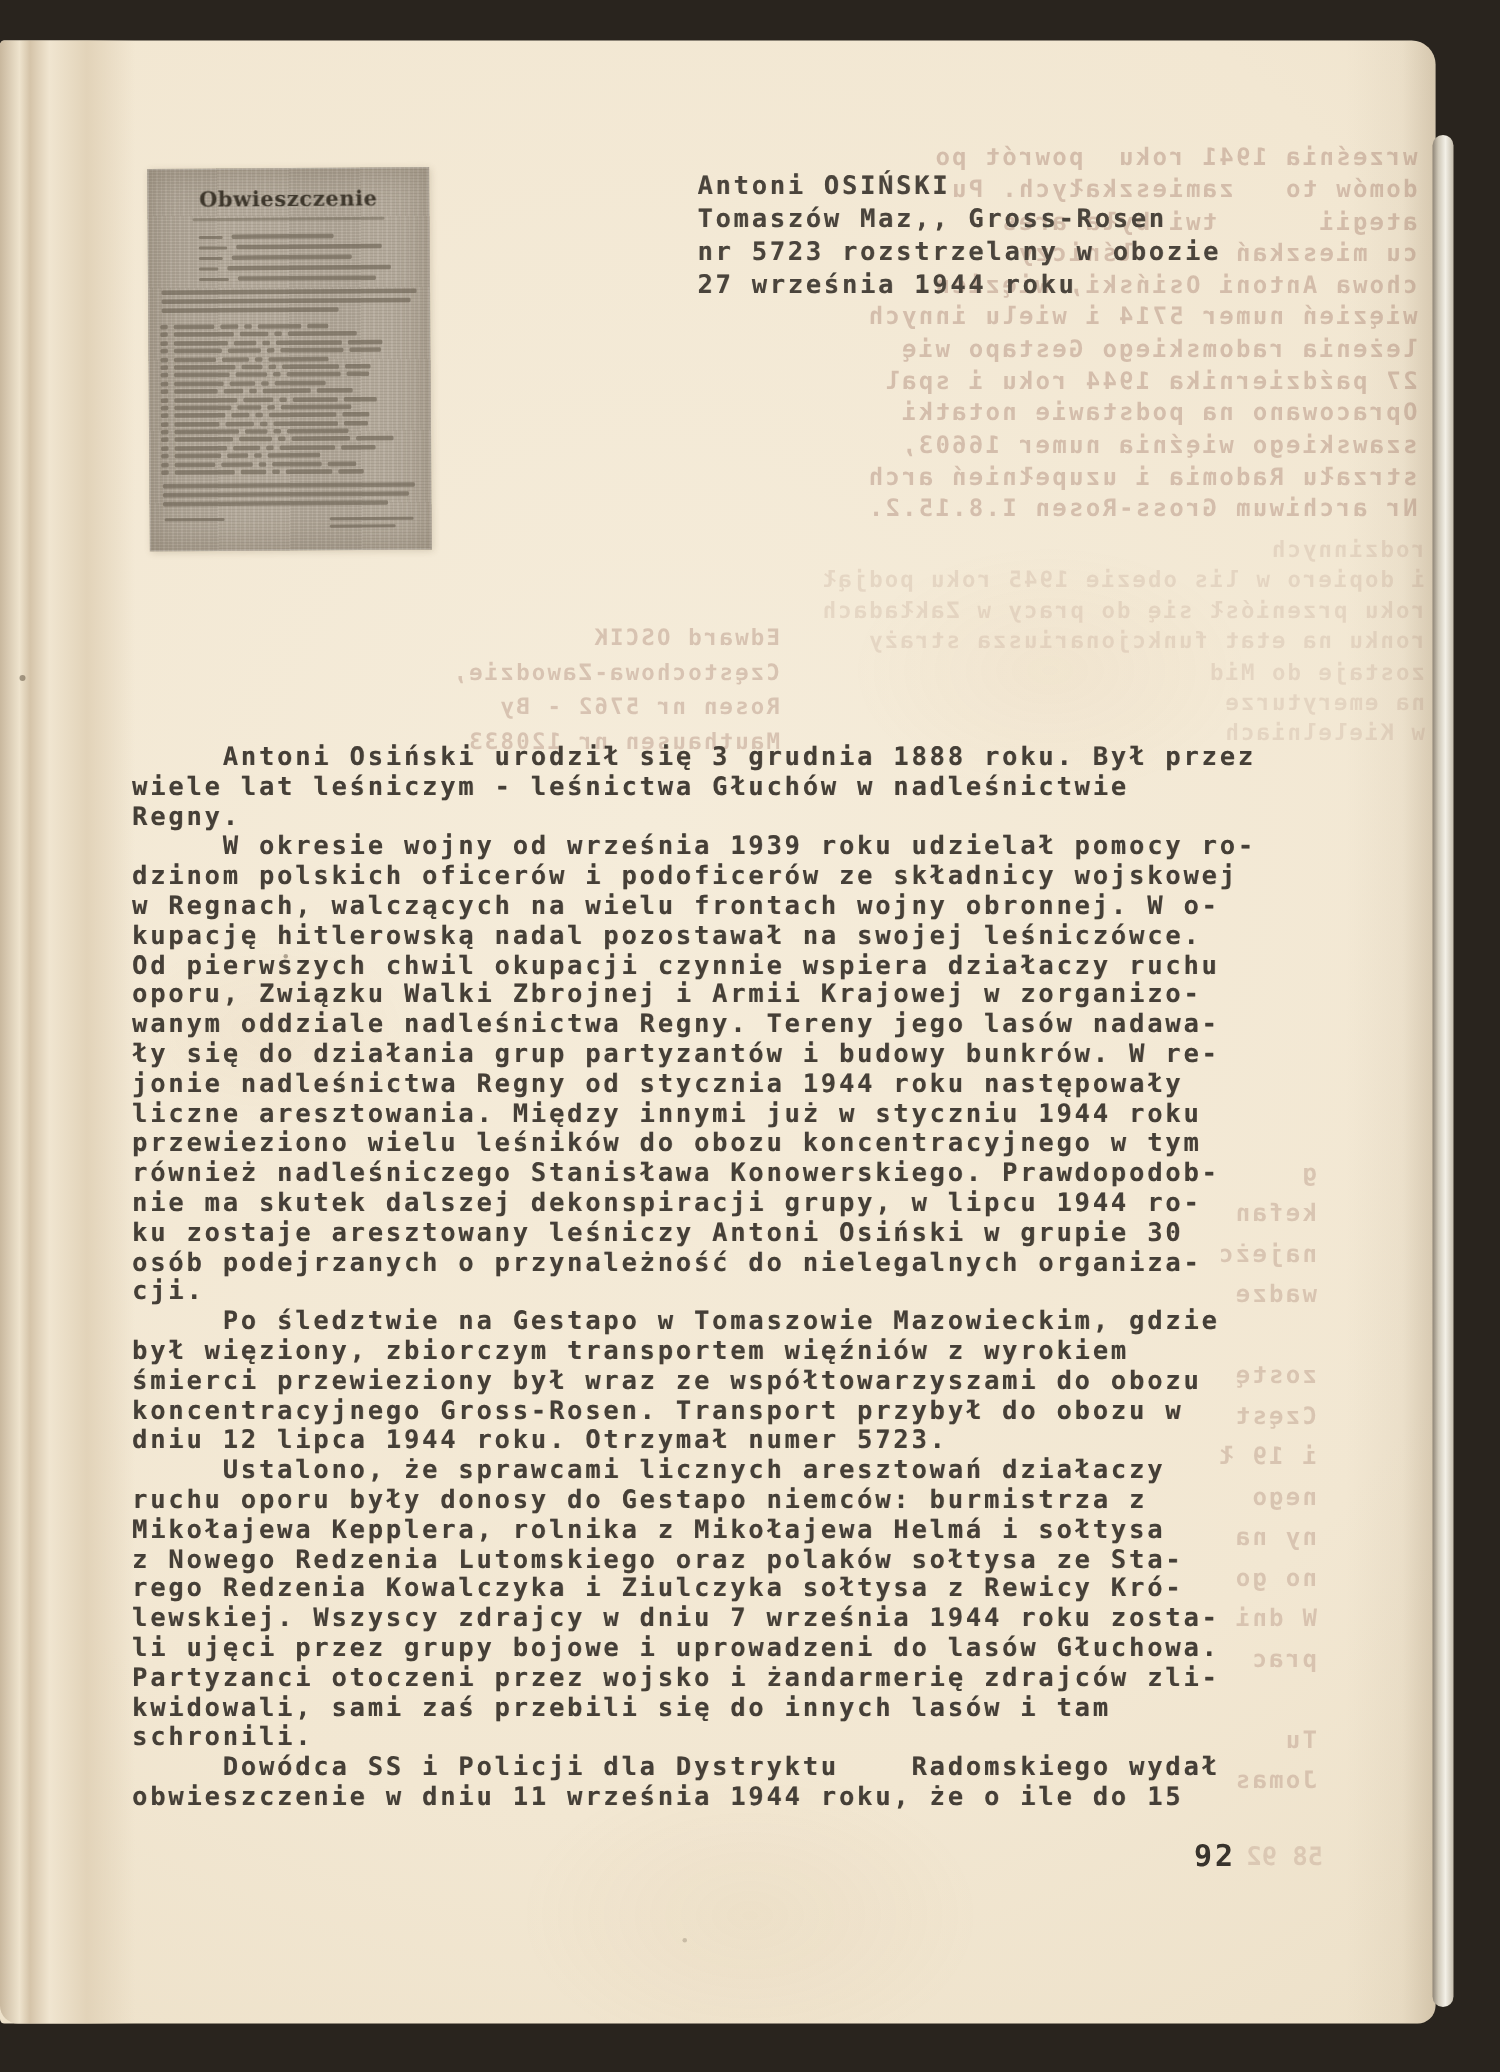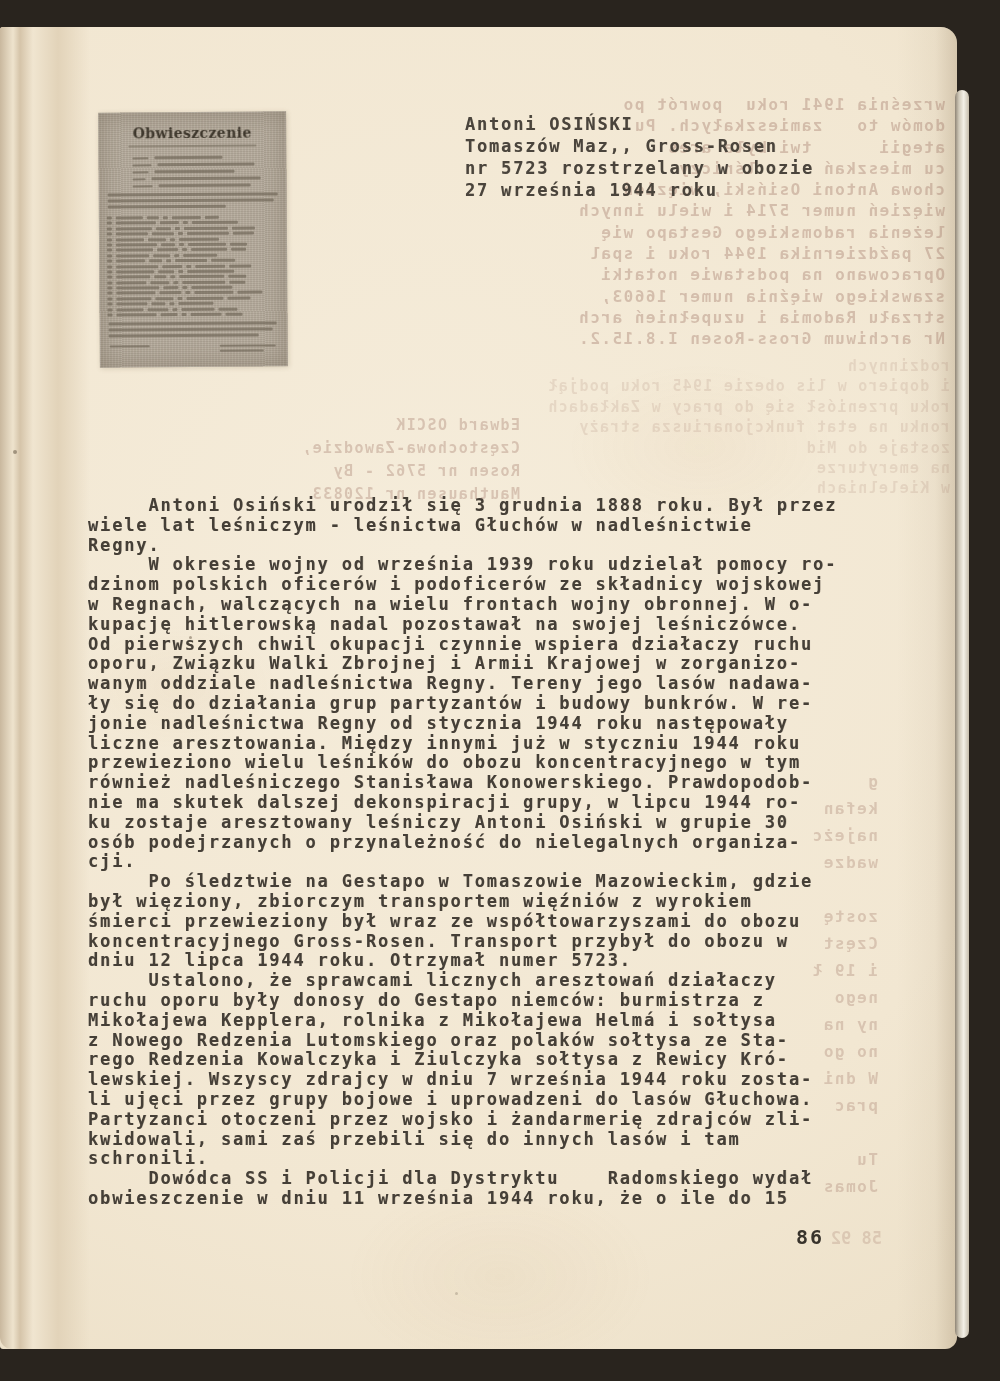--- a/index.html
+++ b/index.html
@@ -373,17 +373,17 @@
 z Nowego Redzenia Lutomskiego oraz polaków sołtysa ze Sta-
 rego Redzenia Kowalczyka i Ziulczyka sołtysa z Rewicy Kró-
 lewskiej. Wszyscy zdrajcy w dniu 7 września 1944 roku zosta-
 li ujęci przez grupy bojowe i uprowadzeni do lasów Głuchowa.
 Partyzanci otoczeni przez wojsko i żandarmerię zdrajców zli-
 kwidowali, sami zaś przebili się do innych lasów i tam
 schronili.
      Dowódca SS i Policji dla Dystryktu    Radomskiego wydał
 obwieszczenie w dniu 11 września 1944 roku, że o ile do 15</div>
 
-<div class="pageno">86</div>
+<div class="pageno">92</div>
 
 <div class="speck" style="left:13px;top:450px;width:4px;height:4px;opacity:.5;"></div>
 <div class="speck" style="left:189px;top:636px;width:3px;height:3px;opacity:.45;"></div>
 <div class="speck" style="left:455px;top:1292px;width:3px;height:3px;opacity:.25;"></div>
 
 </body></html>

